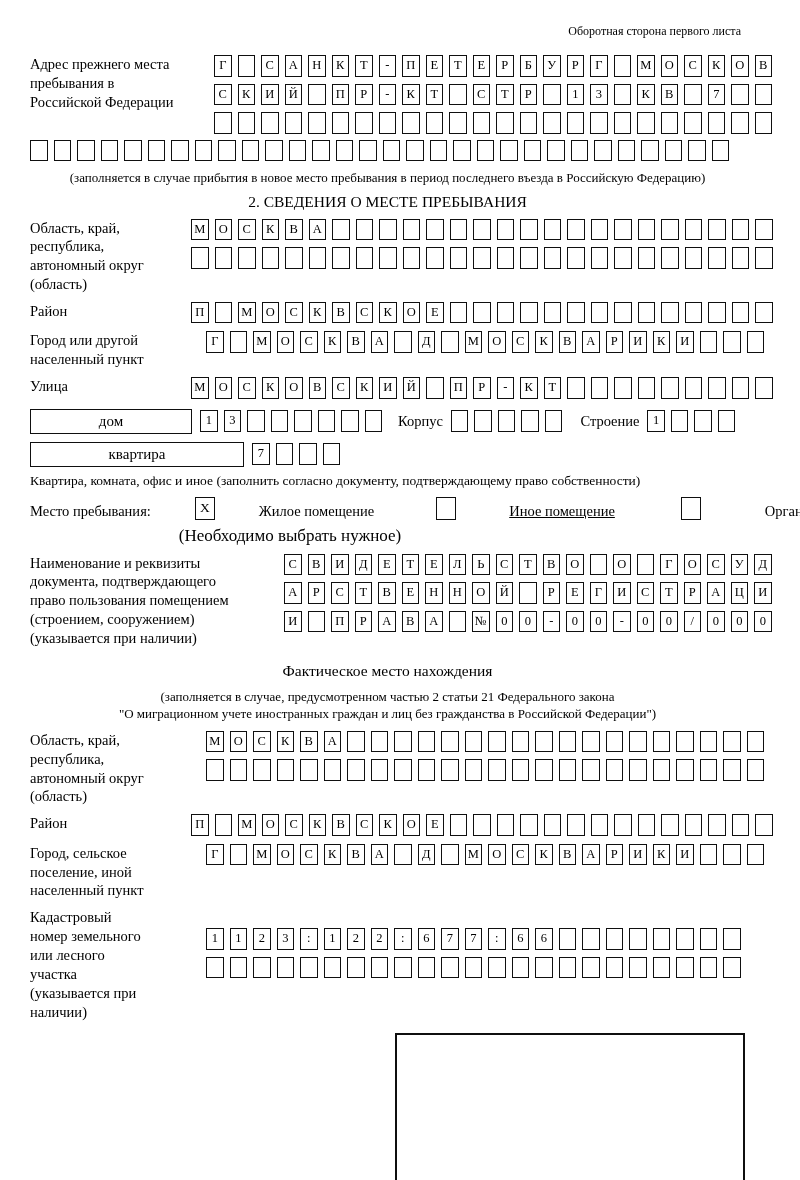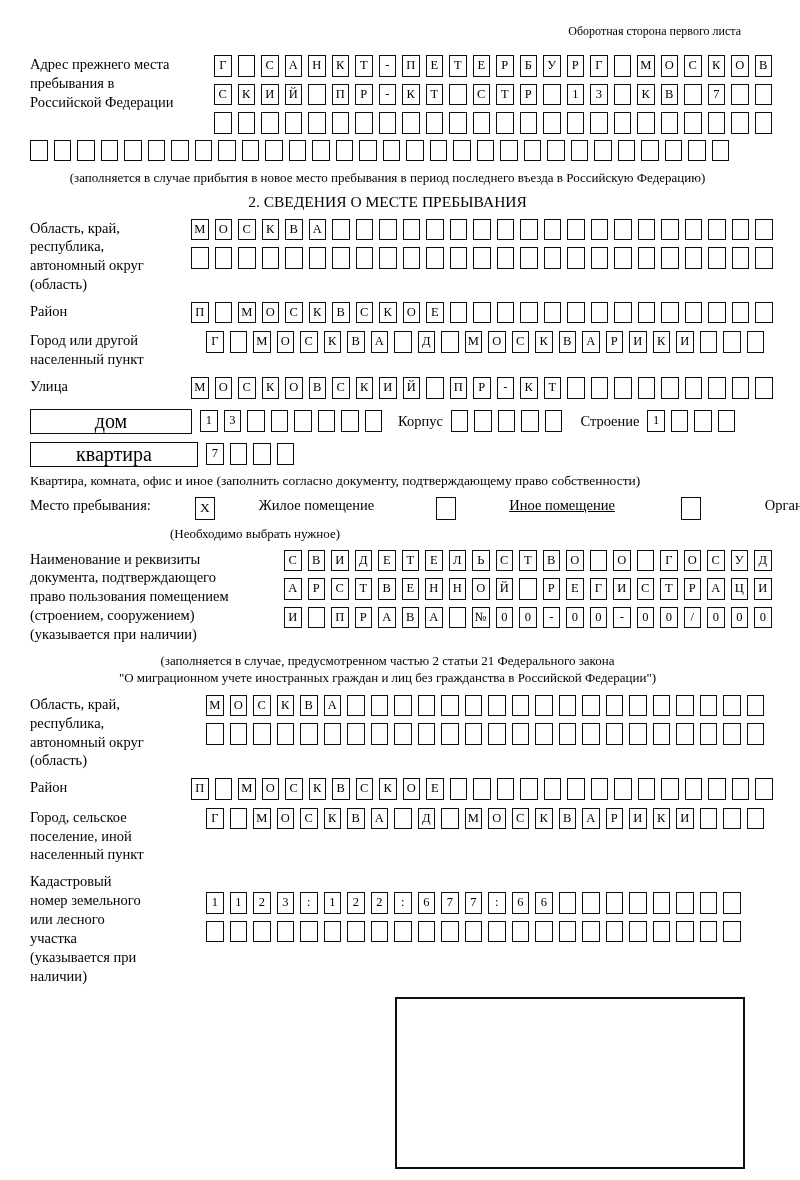--- a/index.html
+++ b/index.html
@@ -29,21 +29,21 @@
     background: #fff;
   }
   .indent15 { margin-left: 15px; }
 
   .note { text-align: center; font-size: 13px; line-height: 1.35; }
   .sec-title { text-align: center; font-weight: normal; font-size: 15.5px; }
 
   .widebox {
     border: 1.6px solid #0f0f0f; height: 25px;
     display: flex; align-items: center; justify-content: center;
-    font-size: 20px;
+    font-size: 15px;
   }
   .inline-lbl { font-size: 14.5px; line-height: 25px; white-space: nowrap; }
 
   .checkbox {
     width: 20px; height: 23px; border: 1.6px solid #0f0f0f;
     text-align: center; font-size: 13.5px; line-height: 20px; flex: 0 0 20px;
   }
 
   .stamp-box {
     margin-left: 365px; width: 350px; height: 172px;
@@ -355,40 +355,40 @@
     <div class="inline-lbl" style="margin-left:10px;text-align:center;">Строение</div>
     <div class="cells">
         <span class="cell">1</span>
         <span class="cell"></span>
         <span class="cell"></span>
         <span class="cell"></span>
       </div>
   </div>
 
   <div class="flexrow mt8" style="align-items:center; gap:8px;">
-    <div class="widebox" style="width:168px;">квартира</div>
+    <div class="widebox" style="width:214px;">квартира</div>
     <div class="cells">
         <span class="cell">7</span>
         <span class="cell"></span>
         <span class="cell"></span>
         <span class="cell"></span>
       </div>
   </div>
   <div class="mt6" style="font-size:13.5px;">Квартира, комната, офис и иное (заполнить согласно документу, подтверждающему право собственности)</div>
 
-  <div class="flexrow mt8" style="align-items:flex-start;">
+  <div class="flexrow mt8" style="align-items:flex-end;">
     <div style="white-space:nowrap;">Место пребывания:</div>
     <div class="checkbox" style="margin-left:8px;">X</div>
     <div style="margin-left:8px; white-space:nowrap;">Жилое помещение</div>
     <div class="checkbox" style="margin-left:26px;"></div>
     <div style="margin-left:17px; white-space:nowrap;text-decoration:underline;">Иное помещение</div>
     <div class="checkbox" style="margin-left:30px;"></div>
     <div style="margin-left:28px; white-space:nowrap;font-family:Liberation Serif, serif;">Организация</div>
   </div>
-  <div class="mt6" style="margin-left:140px; width:240px; font-size:13px;">(Необходимо выбрать нужное)</div>
+  <div class="mt6" style="margin-left:140px; width:240px; text-align:center; font-size:17px;">(Необходимо выбрать нужное)</div>
 
   <div class="flexrow mt8">
     <div class="lbl w218">Наименование и реквизиты документа, подтверждающего право пользования помещением (строением, сооружением) (указывается при наличии)</div>
     <div>
       <div class="cells">
           <span class="cell">С</span>
           <span class="cell">В</span>
           <span class="cell">И</span>
           <span class="cell">Д</span>
           <span class="cell">Е</span>
@@ -451,20 +451,21 @@
           <span class="cell">0</span>
           <span class="cell">0</span>
           <span class="cell">/</span>
           <span class="cell">0</span>
           <span class="cell">0</span>
           <span class="cell">0</span>
         </div>
     </div>
   </div>
 
+  <div class="sec-title mt14">Фактическое место нахождения</div>
   <div class="note mt8">(заполняется в случае, предусмотренном частью 2 статьи 21 Федерального закона</div>
   <div class="note">"О миграционном учете иностранных граждан и лиц без гражданства в Российской Федерации")</div>
 
   <div class="flexrow mt8">
     <div class="lbl w125">Область, край, республика, автономный округ (область)</div>
     <div>
       <div class="cells indent15">
           <span class="cell">М</span>
           <span class="cell">О</span>
           <span class="cell">С</span>

